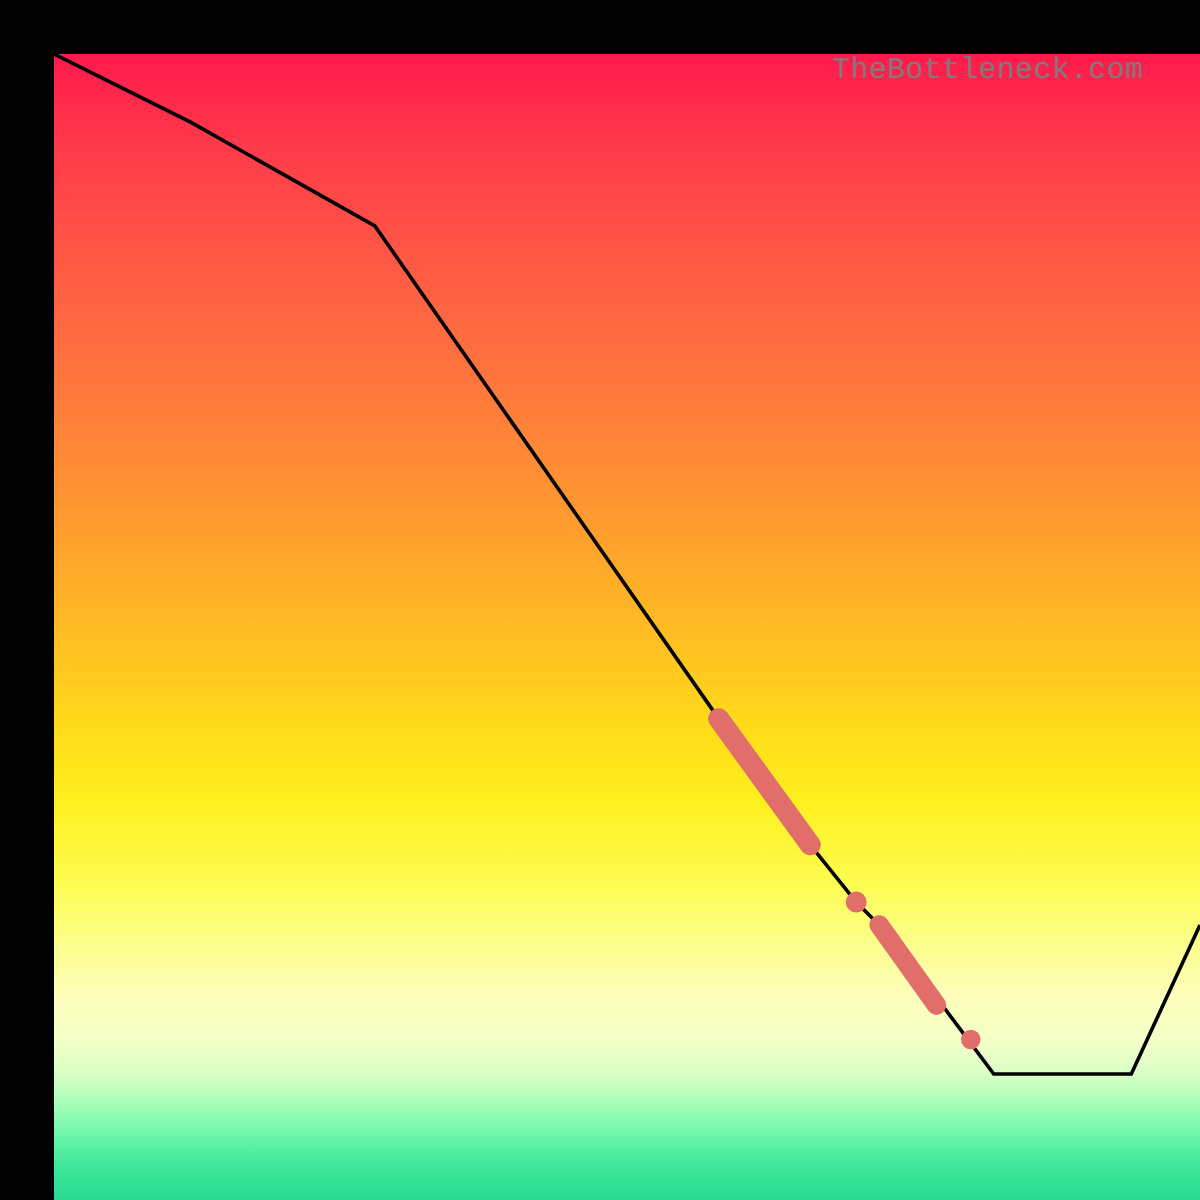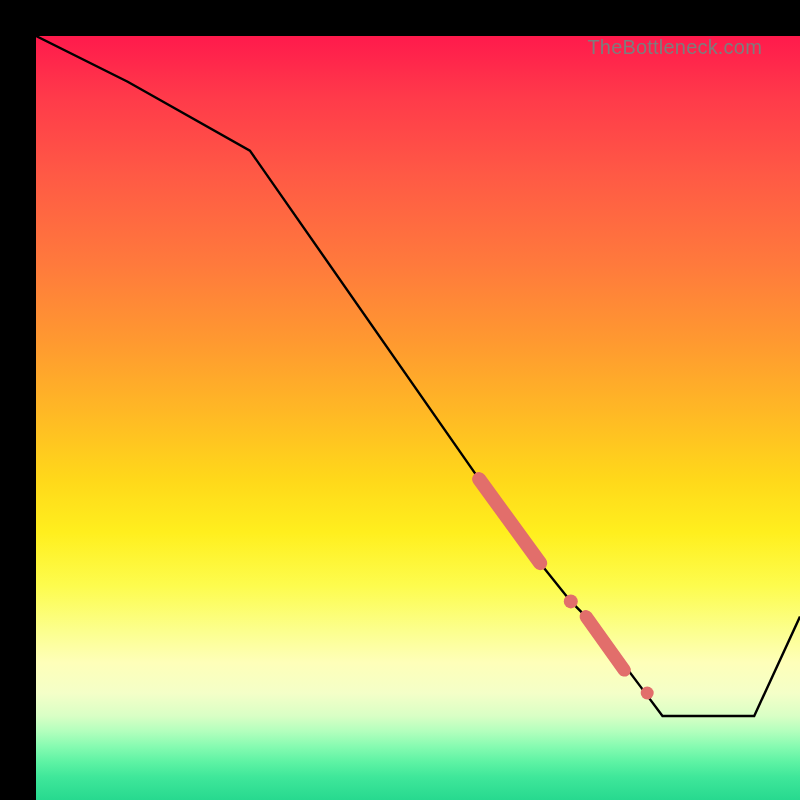--- a/index.html
+++ b/index.html
@@ -12,20 +12,21 @@
     font-family: Arial, Helvetica, sans-serif;
   }
   .frame {
     position: absolute;
     top: 0;
     left: 0;
     width: 800px;
     height: 800px;
     box-sizing: border-box;
     border: 18px solid #000;
+    font-family: Liberation Mono, monospace;
   }
   .plot-area {
     position: absolute;
     top: 18px;
     left: 18px;
     width: 764px;
     height: 764px;
     overflow: hidden;
   }
   .gradient {

